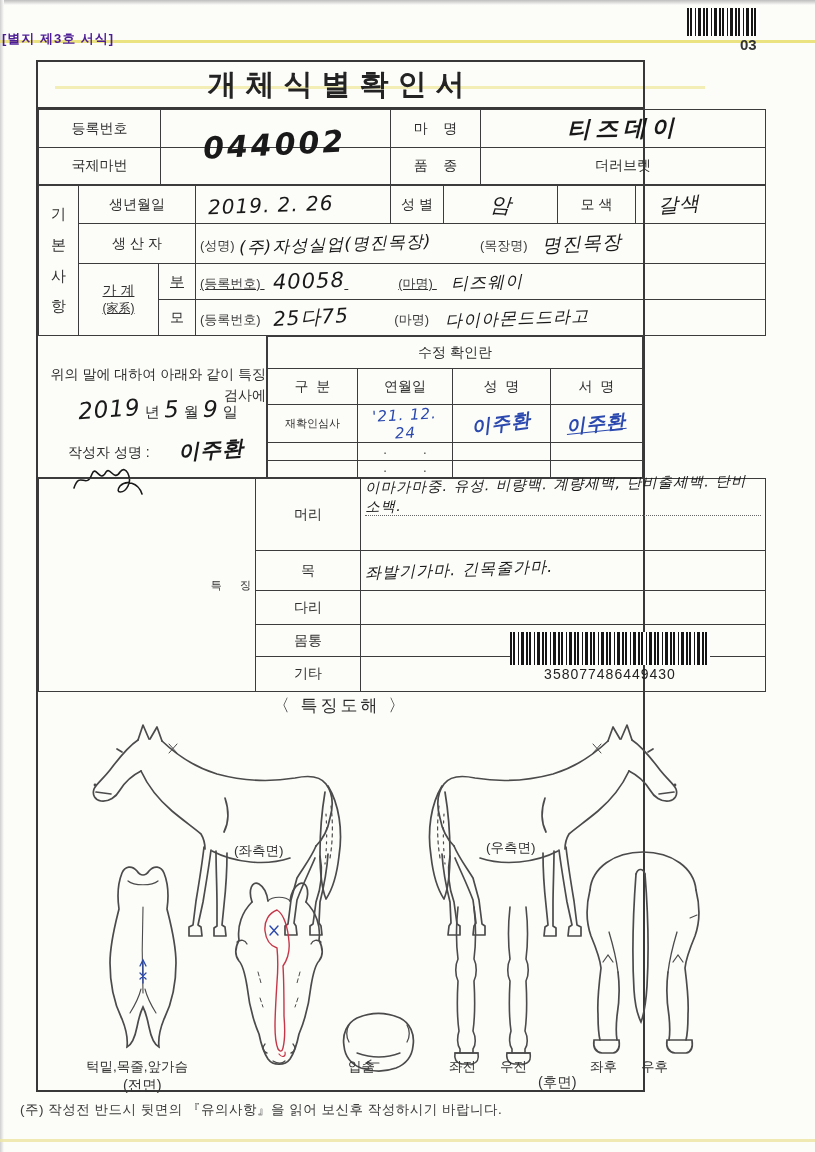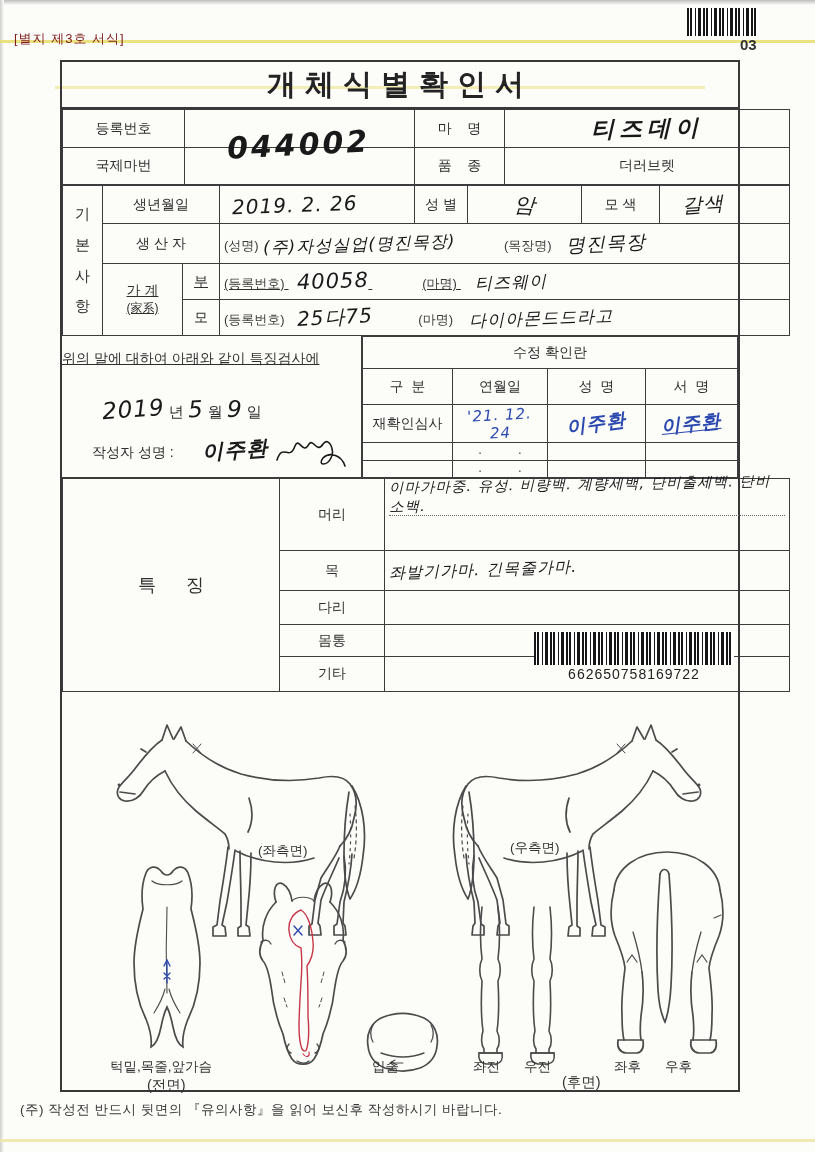--- a/index.html
+++ b/index.html
@@ -3,41 +3,41 @@
 <meta charset="utf-8">
 <style>
   html,body{margin:0;padding:0;background:#9f9f9f;}
   .page{position:relative;width:815px;height:1152px;background:#fcfcf9;overflow:hidden;
         font-family:"Liberation Sans",sans-serif;color:#2e2e2e;}
   .edge-top{position:absolute;left:0;top:0;width:100%;height:5px;background:linear-gradient(#bdbdbd,#fcfcf9);}
   .edge-left{position:absolute;left:0;top:0;width:4px;height:100%;background:linear-gradient(90deg,#cfcfcf,#fcfcf9);}
   .scanline1{position:absolute;left:0;top:40px;width:100%;height:3px;background:#e7dd6d;opacity:.85;}
   .scanline2{position:absolute;left:55px;top:86px;width:650px;height:3px;background:#f2ecae;opacity:.9;}
   .scanline3{position:absolute;left:0;top:1139px;width:100%;height:3px;background:#ece5a0;opacity:.8;}
-  .formtag{position:absolute;left:14px;top:30px;font-size:13px;letter-spacing:1px;color:#7f1d1d;}
+  .formtag{position:absolute;left:2px;top:30px;font-size:13px;letter-spacing:1px;color:#4c1d95;font-weight:bold;}
   .pagenum{position:absolute;left:740px;top:36px;font-size:15px;font-weight:bold;color:#333;}
   .bc{background:repeating-linear-gradient(90deg,#161616 0 2px,#fff 2px 3px,#161616 3px 5px,#fff 5px 8px,#161616 8px 9px,#fff 9px 11px,#161616 11px 14px,#fff 14px 16px);}
   .bc-top{position:absolute;left:687px;top:8px;width:72px;height:28px;}
-  .outerbox{position:absolute;left:60px;top:60px;width:680px;height:1032px;border:2px solid #383838;box-sizing:border-box;background:transparent;}
+  .outerbox{position:absolute;left:36px;top:60px;width:609px;height:1032px;border:2px solid #383838;box-sizing:border-box;background:transparent;}
   .titlerow{height:45px;border-bottom:2px solid #383838;display:flex;align-items:center;justify-content:center;}
   .title{font-size:29px;font-weight:600;letter-spacing:9px;color:#232323;}
   table{border-collapse:collapse;table-layout:fixed;width:100%;}
   td{border:1.6px solid #3c3c3c;font-size:14px;color:#2e2e2e;vertical-align:middle;padding:0 4px;overflow:visible;}
   td.lab{text-align:center;white-space:pre;}
   .vtext{width:1.1em;margin:0 auto;word-break:break-all;line-height:2.05;text-align:center;font-size:15px;}
   .hw{font-family:"DejaVu Sans",sans-serif;font-style:italic;color:#191919;display:inline-block;letter-spacing:1px;}
   .hw-blue{color:#2b49ae;}
   .hw-big{font-size:30px;font-weight:bold;transform:rotate(-3deg);letter-spacing:3px;}
   .hw-name{font-size:23px;font-weight:bold;letter-spacing:5px;transform:rotate(-1deg);}
   .pre{white-space:pre;}
   .smallcap{font-size:13px;color:#3a3a3a;}
   .confirm-wrap{display:flex;height:142px;border-bottom:1.6px solid #3c3c3c;box-sizing:border-box;}
   .confirm-left{width:352px;border-right:1.6px solid #3c3c3c;box-sizing:border-box;position:relative;font-size:14px;}
   .confirm-right{flex:1;}
-  .stmt{ text-align:left;margin-top:12px;line-height:1.5;text-decoration:underline;}
+  .stmt{ text-align:right;margin-top:28px;line-height:1.5;}
   .dateline{position:absolute;left:40px;top:60px;font-size:15px;}
   .writerline{position:absolute;left:30px;top:100px;font-size:14px;}
   .features-wrap{position:relative;}
   .dotline{border-bottom:1.5px dotted #666;height:34px;display:flex;align-items:flex-end;padding-bottom:2px;}
   .bc-mid{position:absolute;left:472px;top:154px;width:200px;height:33px;}
   .bc-mid-num{position:absolute;left:472px;top:188px;width:200px;text-align:center;font-size:14px;letter-spacing:1px;color:#222;}
   .diagram{position:relative;height:407px;}
   .diagram-title{position:absolute;left:0;top:2px;width:100%;text-align:center;font-size:17px;letter-spacing:3px;color:#2c2c2c;}
   .dlabel{position:absolute;font-size:13.5px;color:#333;white-space:nowrap;}
   .footnote{position:absolute;left:20px;top:1101px;font-size:13.5px;color:#3a3a3a;letter-spacing:.5px;}
@@ -182,21 +182,21 @@
               <tr style="height:32px;">
             <td colspan="4" style="text-align:center;">수정 확인란</td>
           </tr>
           <tr style="height:36px;">
             <td class="lab">구  분</td>
             <td class="lab">연월일</td>
             <td class="lab">성  명</td>
             <td class="lab">서  명</td>
           </tr>
           <tr style="height:38px;">
-            <td style="text-align:center;font-size:14px;">재확인심사</td>
+            <td style="text-align:center;font-size:11px;">재확인심사</td>
             <td style="text-align:center;"><span class="hw hw-blue" style="font-size:15px;transform:rotate(-3deg);">'21. 12. 24</span></td>
             <td style="text-align:center;"><span class="hw hw-blue" style="font-size:19px;font-weight:bold;transform:rotate(-8deg);">이주환</span></td>
             <td style="text-align:center;"><span class="hw hw-blue" style="font-size:19px;font-weight:bold;transform:rotate(-6deg);text-decoration:underline;">이주환</span></td>
           </tr>
           <tr style="height:18px;">
             <td></td>
             <td class="pre" style="text-align:center;color:#555;">·         ·</td>
             <td></td>
             <td></td>
           </tr>
@@ -213,21 +213,21 @@
 
     <div class="features-wrap">
       <table>
         <colgroup>
             <col style="width:217px">
             <col style="width:105px">
             <col style="width:405px">
           </colgroup>
         <tbody>
             <tr style="height:72px;">
-          <td rowspan="5" class="lab pre" style="font-size:18px;">특      징</td>
+          <td rowspan="5" class="lab pre" style="font-size:11px;text-align:right;">특      징</td>
           <td class="lab">머리</td>
           <td style="vertical-align:top;">
             <div class="dotline">
                   <span class="hw" style="font-size:14.5px;transform:rotate(-1deg);">이마가마중. 유성. 비량백. 계량세백, 단비출세백. 단비소백.</span>
                 </div>
           </td>
         </tr>
         <tr style="height:40px;">
           <td class="lab">목</td>
           <td><span class="hw" style="font-size:16px;transform:rotate(-2deg);">좌발기가마.  긴목줄가마.</span></td>
@@ -240,24 +240,25 @@
           <td class="lab">몸통</td>
           <td></td>
         </tr>
         <tr style="height:35px;">
           <td class="lab">기타</td>
           <td></td>
         </tr>
       </tbody>
         </table>
       <div class="bc bc-mid"></div>
-      <div class="bc-mid-num">662650758169722</div>
+      <div class="bc-mid-num">358077486449430</div>
     </div>
 
     <div class="diagram">
+      <div class="diagram-title">〈 특징도해 〉</div>
 
       <svg class="art" width="727" height="387" viewBox="0 0 727 387">
         <defs>
           <g id="horseSide" fill="none" stroke="#4b4b4b" stroke-width="1.7" stroke-linecap="round" stroke-linejoin="round">
             <path d="M55,18 L60,3 L66,17"></path>
             <path d="M67,17 L74,5 L79,19"></path>
             <path d="M34,27 l5,3"></path>
             <circle cx="12" cy="63" r="1.4" fill="#4b4b4b" stroke="none"></circle>
             <path d="M55,18 C46,24 36,36 27,48 C20,57 13,62 11,67 C9,73 12,78 18,79 C26,80 33,75 37,68 C42,60 50,53 58,49"></path>
             <path d="M13,70 L28,72"></path>

